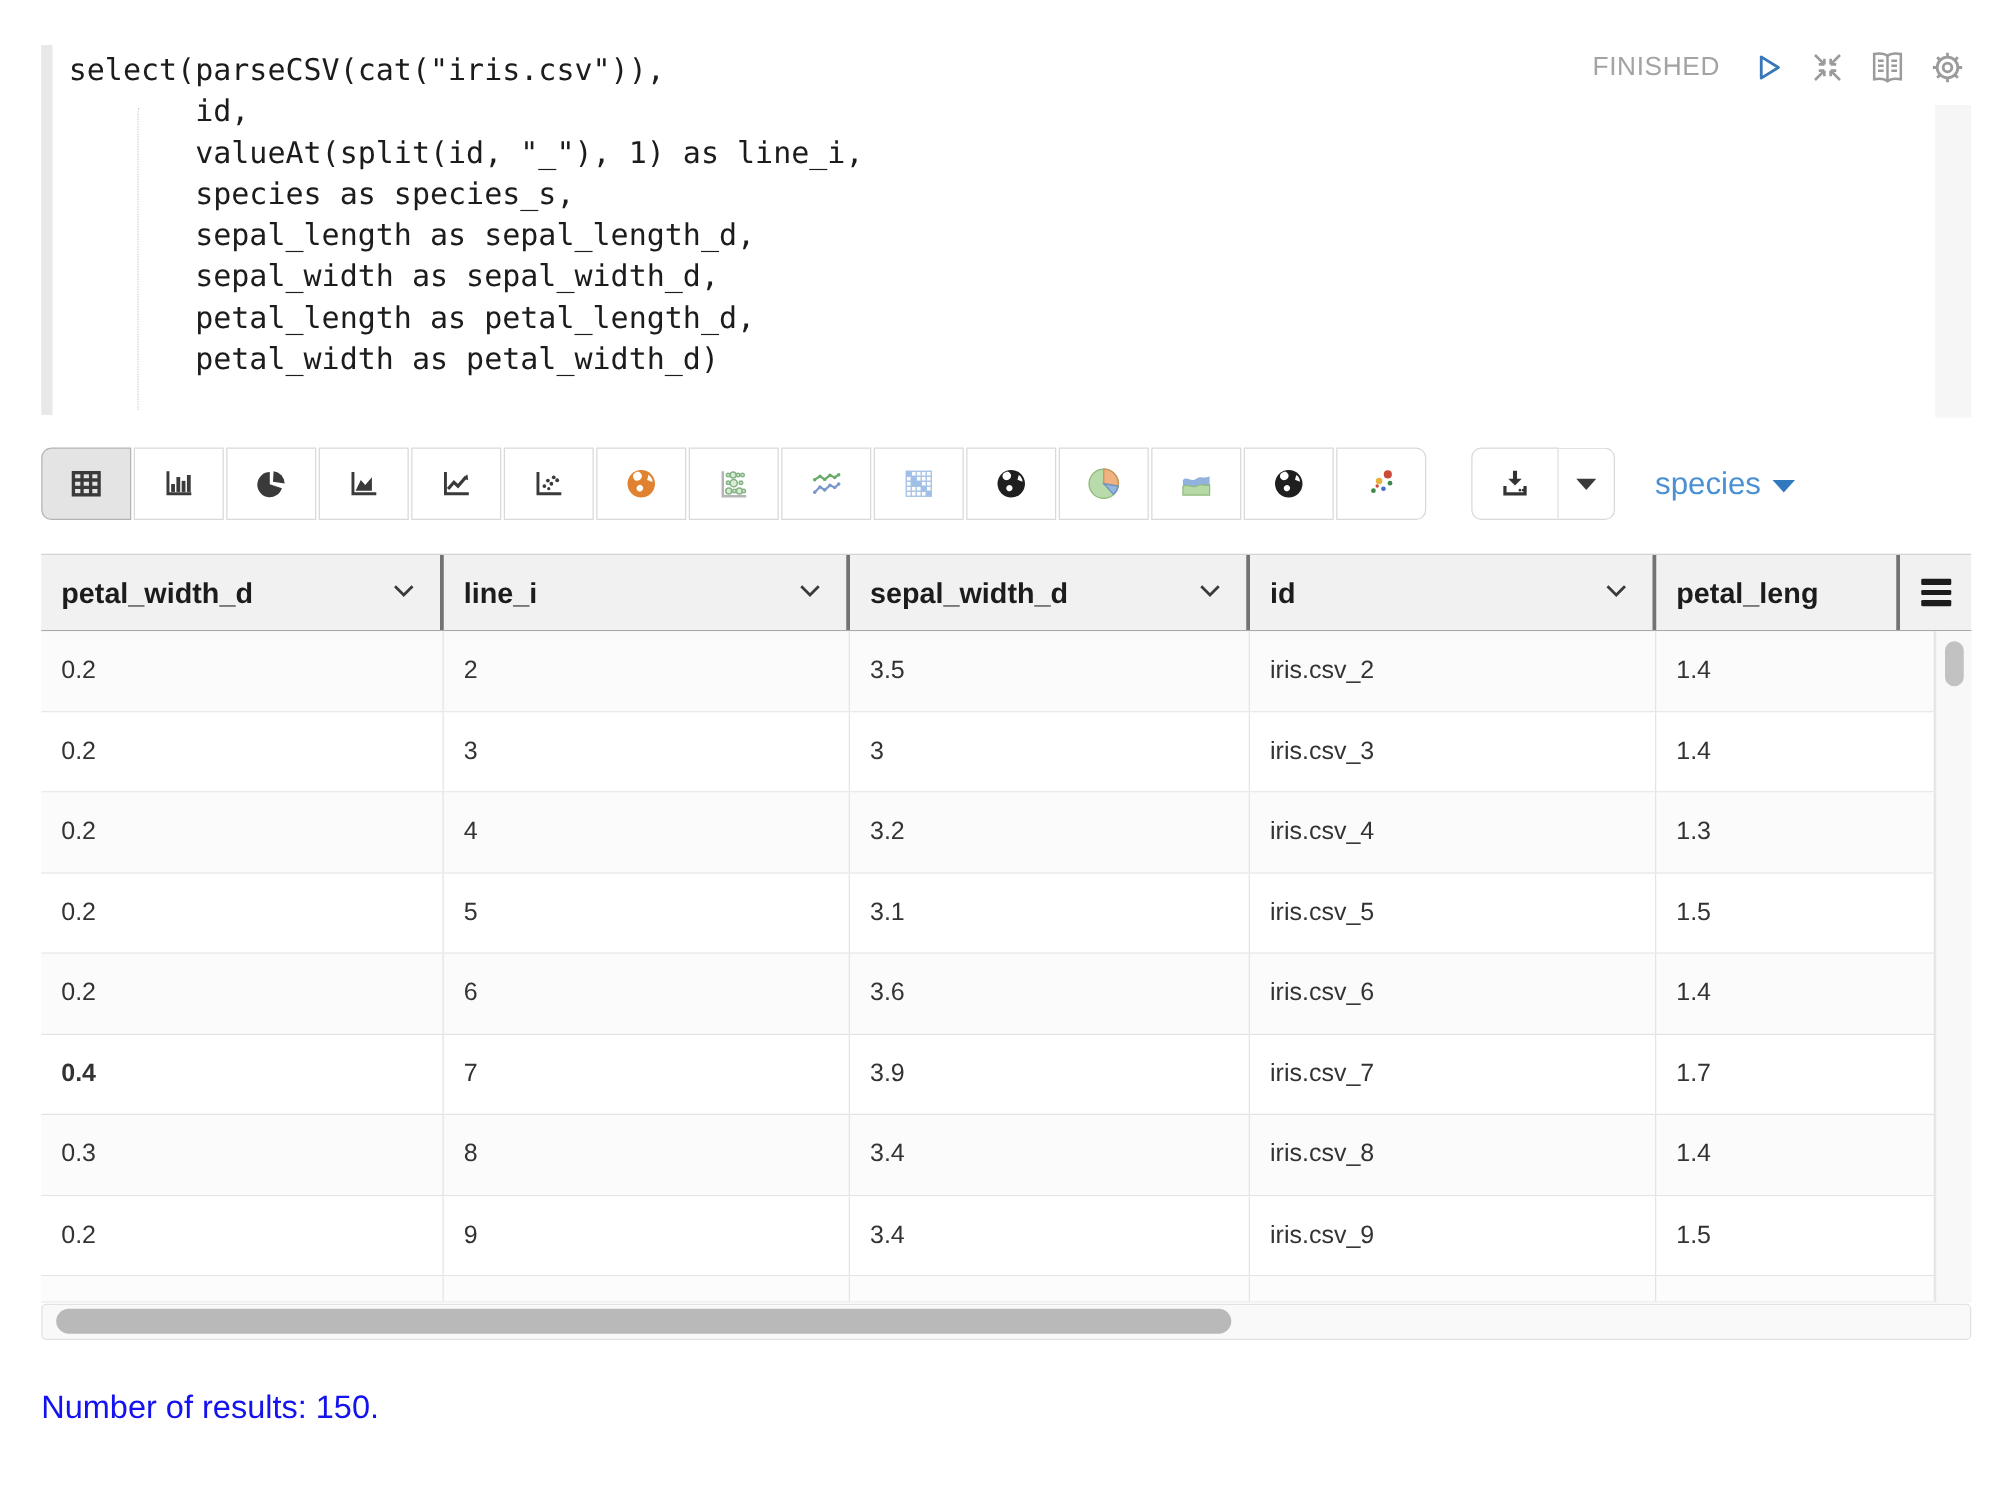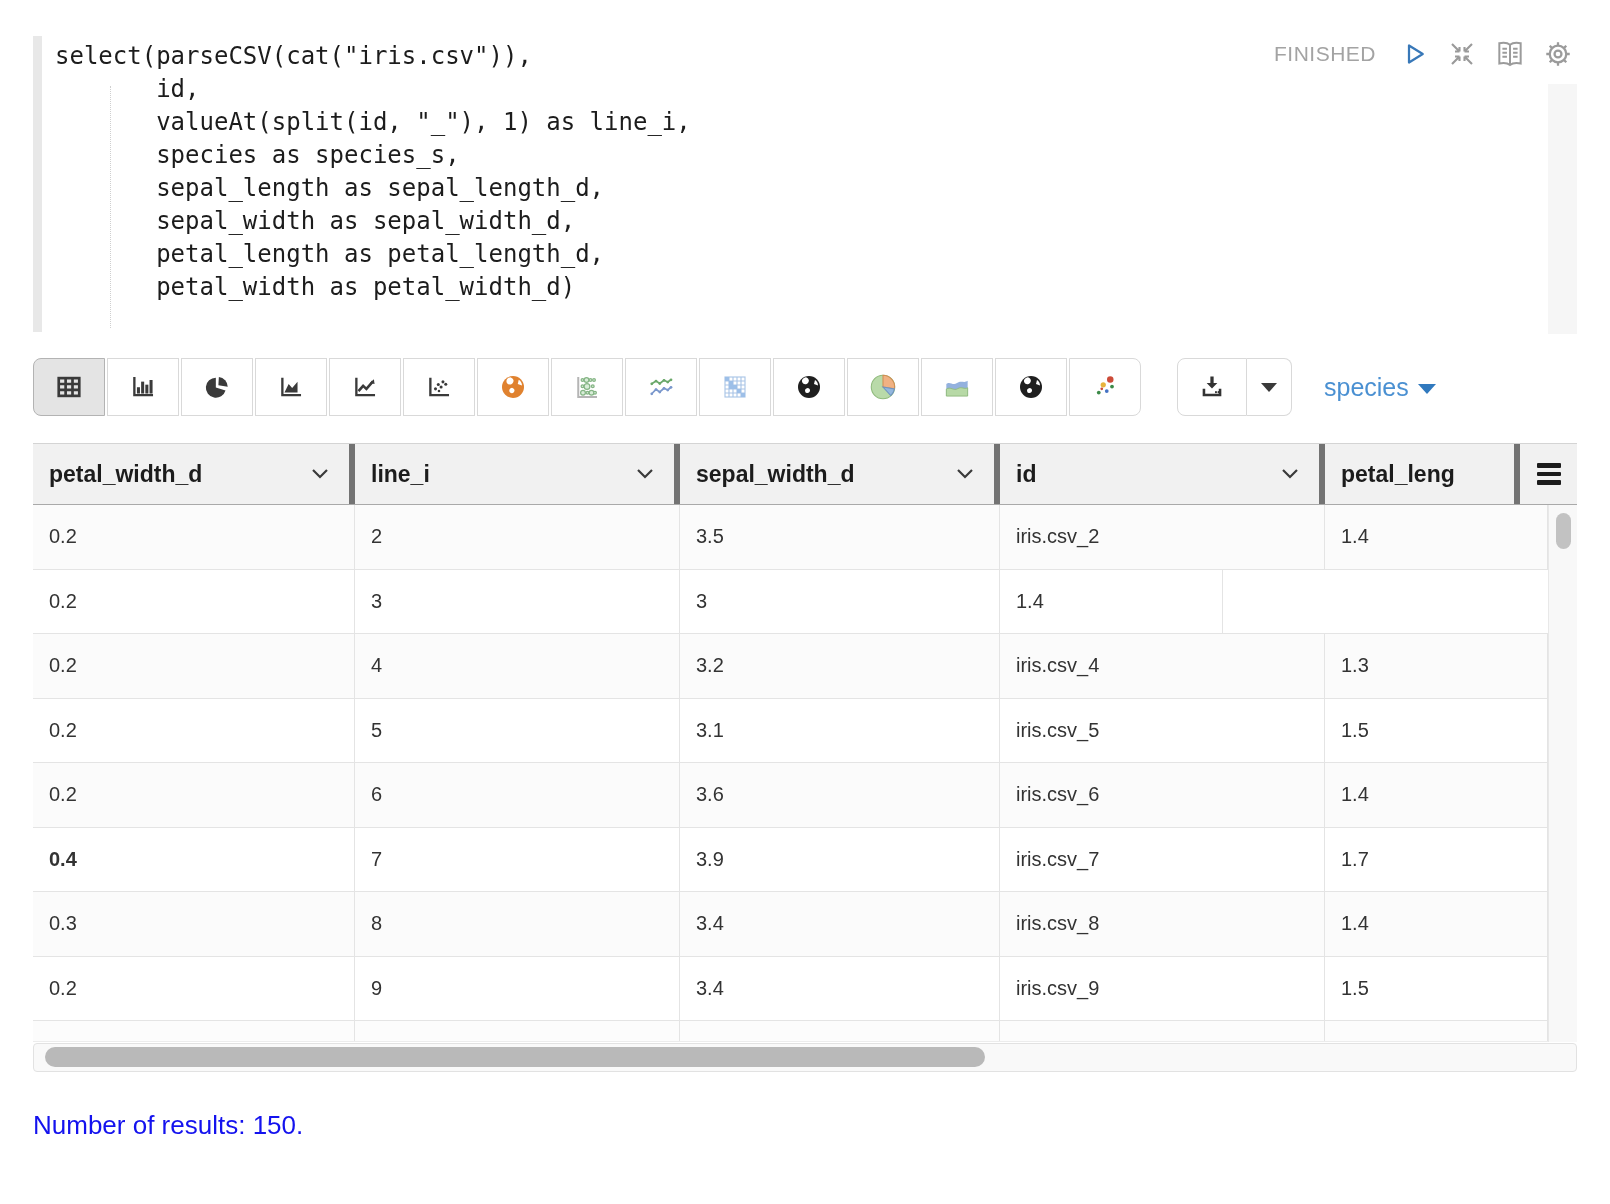--- a/index.html
+++ b/index.html
@@ -38,21 +38,21 @@
   .settings-link{margin-left:32px;display:flex;align-items:center;gap:9px;cursor:pointer;}
   .settings-label{font-size:25px;color:#4a90d2;}
   .settings-tri{width:0;height:0;border-left:9px solid transparent;border-right:9px solid transparent;
           border-top:10px solid #3079be;margin-top:3px;}
 
   
   .tbl{position:absolute;left:33px;top:443px;width:1544px;}
   .tbl-header{display:flex;height:62px;background:#f1f1f1;border-top:1px solid #d4d4d4;
               border-bottom:1px solid #a9a9a9;box-sizing:border-box;}
   .th{display:flex;align-items:center;justify-content:space-between;box-sizing:border-box;
-      padding:0 20px 0 16px;border-right:6px solid #737373;cursor:pointer;}
+      padding:0 20px 0 16px;border-right:3px solid #737373;cursor:pointer;}
   .th:last-child{border-right:none;}
   .th .lbl{font-size:23px;font-weight:bold;color:#1c1c1c;white-space:nowrap;overflow:hidden;}
   .menu-cell{display:flex;align-items:center;justify-content:center;box-sizing:border-box;cursor:pointer;}
   .burger{display:flex;flex-direction:column;gap:4px;}
   .burger span{display:block;width:24px;height:4.5px;background:#1c1c1c;border-radius:1px;}
 
   .tbl-body{position:relative;}
   .tr{display:flex;height:64.5px;box-sizing:border-box;border-bottom:1px solid #e4e4e4;background:#fff;}
   .tr.alt{background:#fbfbfb;}
   .td{display:flex;align-items:center;box-sizing:border-box;padding-left:16px;
@@ -356,20 +356,21 @@
           <div class="td" style="width: 322px;">0.2</div>
           <div class="td" style="width: 325px;">2</div>
           <div class="td" style="width: 320px;">3.5</div>
           <div class="td" style="width: 325px;">iris.csv_2</div>
           <div class="td" style="width: 223px;">1.4</div>
         </div>
         <div class="tr">
           <div class="td" style="width: 322px;">0.2</div>
           <div class="td" style="width: 325px;">3</div>
           <div class="td" style="width: 320px;">3</div>
+          <div class="td" style="width: 325px;">iris.csv_3</div>
           <div class="td" style="width: 223px;">1.4</div>
         </div>
         <div class="tr alt">
           <div class="td" style="width: 322px;">0.2</div>
           <div class="td" style="width: 325px;">4</div>
           <div class="td" style="width: 320px;">3.2</div>
           <div class="td" style="width: 325px;">iris.csv_4</div>
           <div class="td" style="width: 223px;">1.3</div>
         </div>
         <div class="tr">

